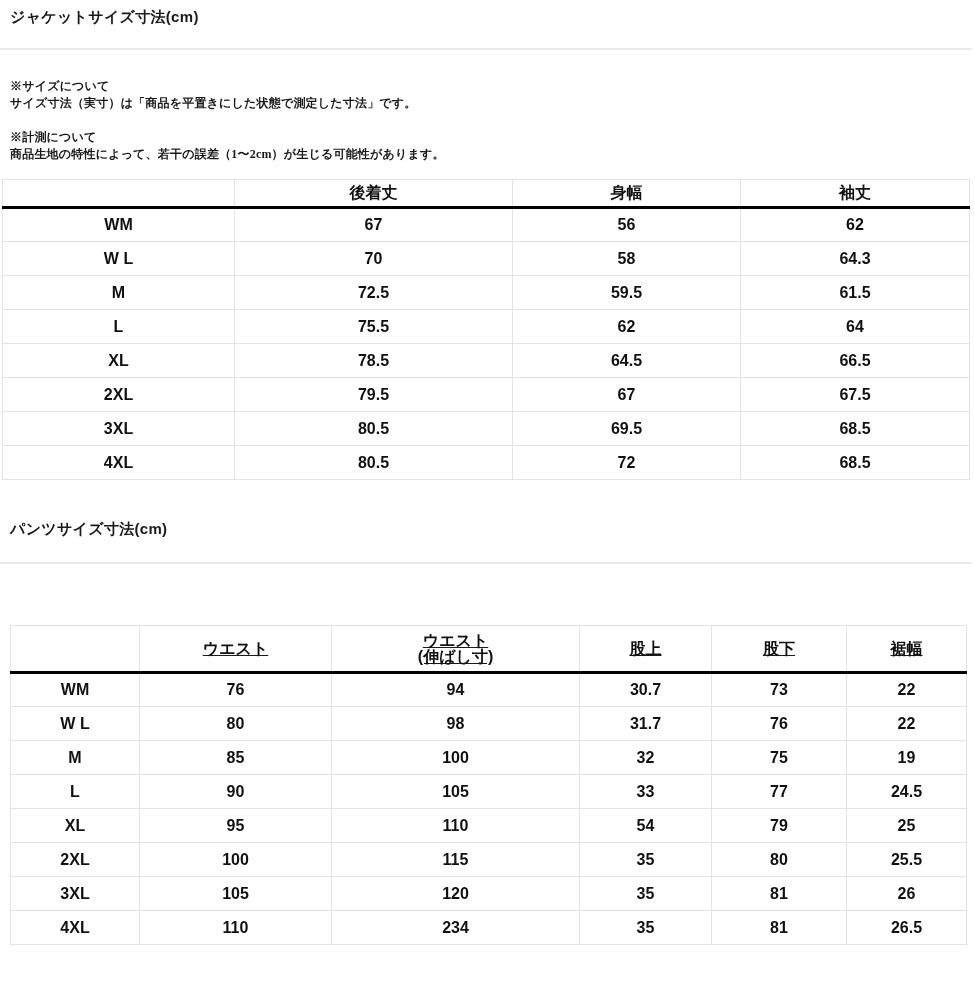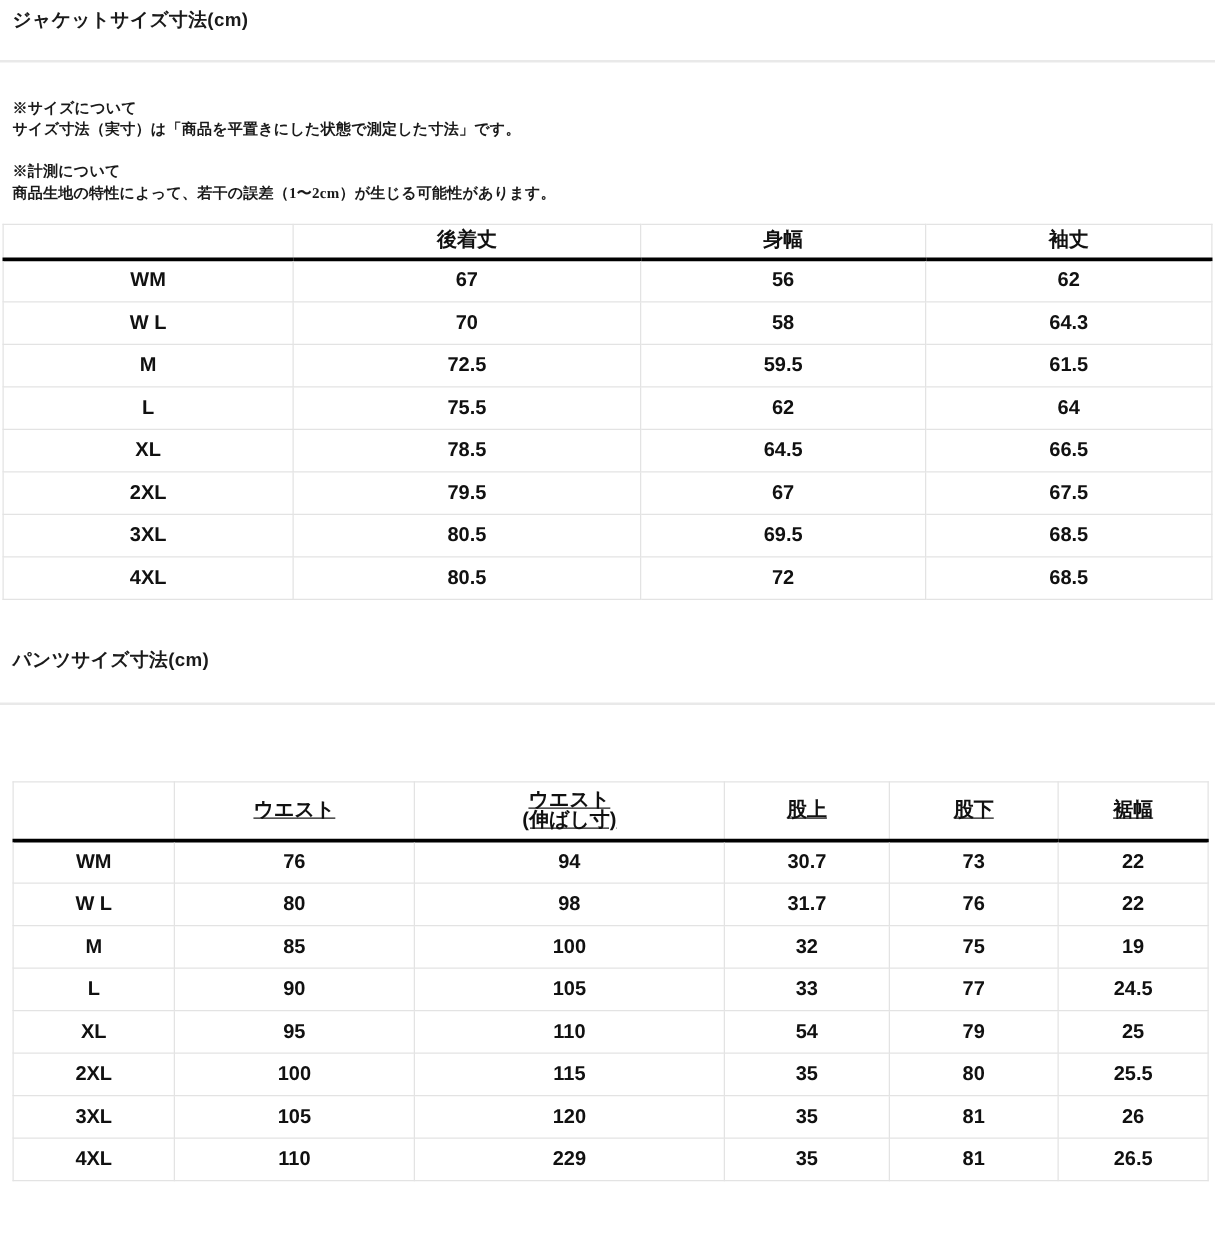--- a/index.html
+++ b/index.html
@@ -227,21 +227,21 @@
           <th>3XL</th>
           <td>105</td>
           <td>120</td>
           <td>35</td>
           <td>81</td>
           <td>26</td>
         </tr>
         <tr>
           <th>4XL</th>
           <td>110</td>
-          <td>229</td>
+          <td>234</td>
           <td>35</td>
           <td>81</td>
           <td>26.5</td>
         </tr>
       </tbody>
   </table>
 
 </div>
 
 </body></html>

